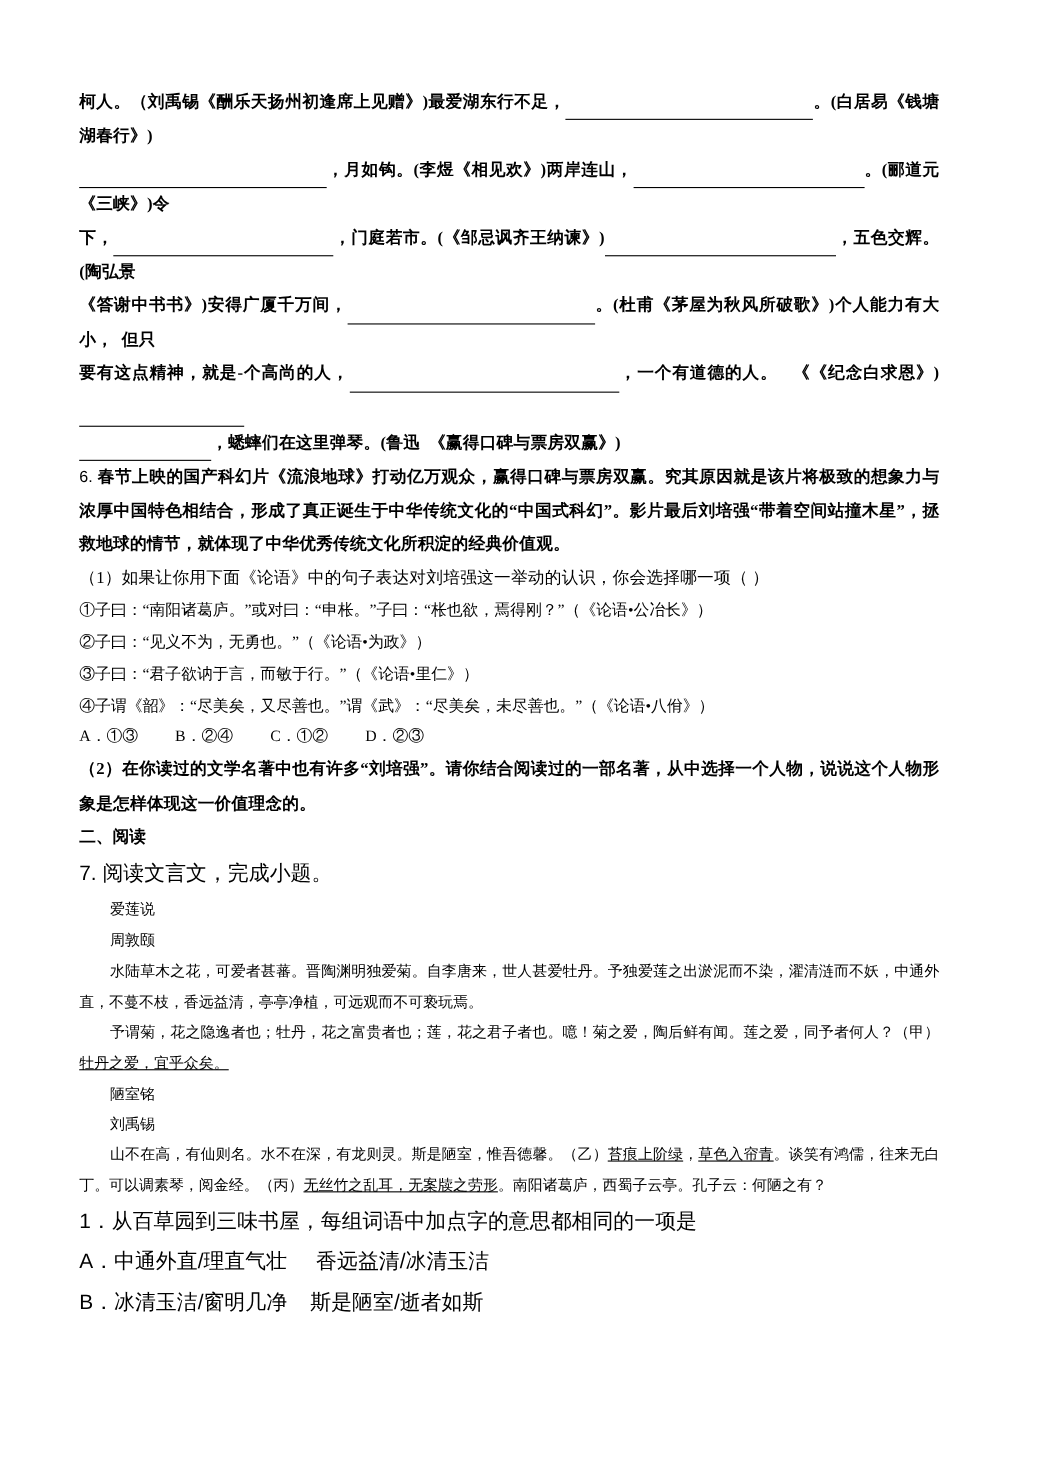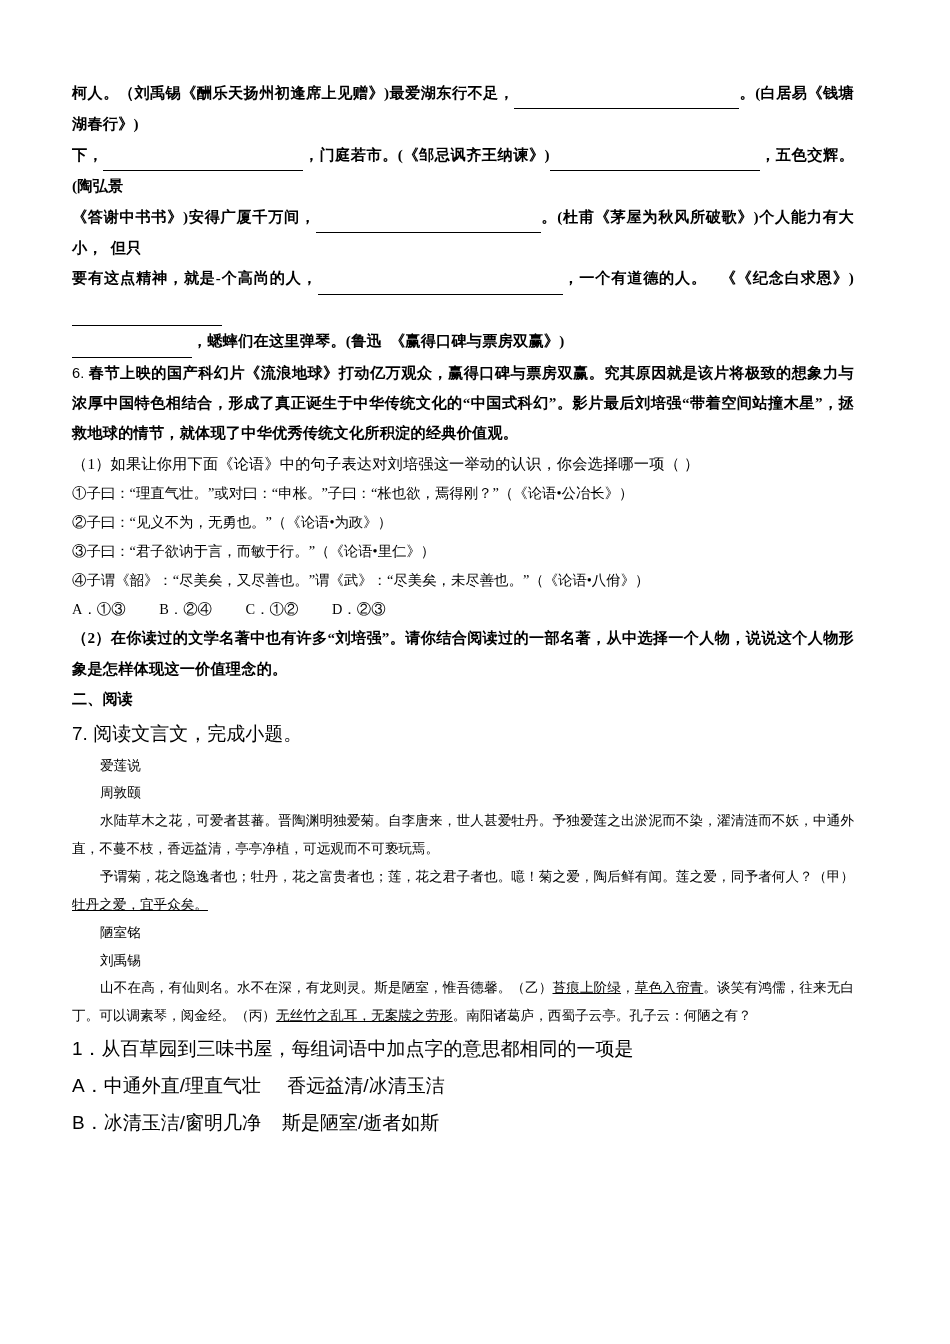--- a/index.html
+++ b/index.html
@@ -80,40 +80,43 @@
 </head>
 <body>
 
 <div class="page">
 
   <div class="blk bold">
     <p class="para">
       <span>柯人。（刘禹锡《酬乐天扬州初逢席上见赠》)最爱湖东行不足，</span><span class="fill f2">&nbsp;</span><span>。(白居易《钱塘湖春行》)</span>
     </p>
     <p class="para">
+      <span class="fill f2">&nbsp;</span><span>，月如钩。(李煜《相见欢》)两岸连山，</span><span class="fill f5">&nbsp;</span><span>。(郦道元《三峡》)令</span>
+    </p>
+    <p class="para">
       <span>下，</span><span class="fill f3">&nbsp;</span><span>，门庭若市。(《邹忌讽齐王纳谏》)</span><span class="fill f5">&nbsp;</span><span>，五色交辉。(陶弘景</span>
     </p>
     <p class="para">
       <span>《答谢中书书》)安得广厦千万间，</span><span class="fill f2">&nbsp;</span><span>。(杜甫《茅屋为秋风所破歌》)个人能力有大小，</span>&nbsp;&nbsp;<span>但只</span>
     </p>
     <p class="para">
       <span>要有这点精神，就是-个高尚的人，</span><span class="fill f6">&nbsp;</span><span>，一个有道德的人。</span>&nbsp;&nbsp;&nbsp;<span>《《纪念白求恩》)</span><span class="fill f9">&nbsp;</span>
     </p>
     <p class="para">
       <span class="fill f10">&nbsp;</span><span>，蟋蟀们在这里弹琴。(鲁迅</span>&nbsp;&nbsp;<span>《赢得口碑与票房双赢》)</span>
     </p>
   </div>
 
   <div>
     <p class="para blk" style="font-weight:bold;">
       <span class="q-num sans" style="font-weight:normal;">6.</span>
       <span>春节上映的国产科幻片《流浪地球》打动亿万观众，赢得口碑与票房双赢。究其原因就是该片将极致的想象力与浓厚中国特色相结合，形成了真正诞生于中华传统文化的“中国式科幻”。影片最后刘培强“带着空间站撞木星”，拯救地球的情节，就体现了中华优秀传统文化所积淀的经典价值观。</span>
     </p>
     <p class="para blk" style="font-weight:normal;">（1）如果让你用下面《论语》中的句子表达对刘培强这一举动的认识，你会选择哪一项（      ）</p>
-    <p class="para opt-line">①子曰：“理直气壮。”或对曰：“申枨。”子曰：“枨也欲，焉得刚？”（《论语•公冶长》）</p>
+    <p class="para opt-line">①子曰：“南阳诸葛庐。”或对曰：“申枨。”子曰：“枨也欲，焉得刚？”（《论语•公冶长》）</p>
     <p class="para opt-line">②子曰：“见义不为，无勇也。”（《论语•为政》）</p>
     <p class="para opt-line">③子曰：“君子欲讷于言，而敏于行。”（《论语•里仁》）</p>
     <p class="para opt-line">④子谓《韶》：“尽美矣，又尽善也。”谓《武》：“尽美矣，未尽善也。”（《论语•八佾》）</p>
     <p class="para opt-line choice-row">
       <span>A．①③</span>
       <span>B．②④</span>
       <span>C．①②</span>
       <span>D．②③</span>
     </p>
     <p class="para blk" style="font-weight:bold;">（2）在你读过的文学名著中也有许多“刘培强”。请你结合阅读过的一部名著，从中选择一个人物，说说这个人物形象是怎样体现这一价值理念的。</p>

